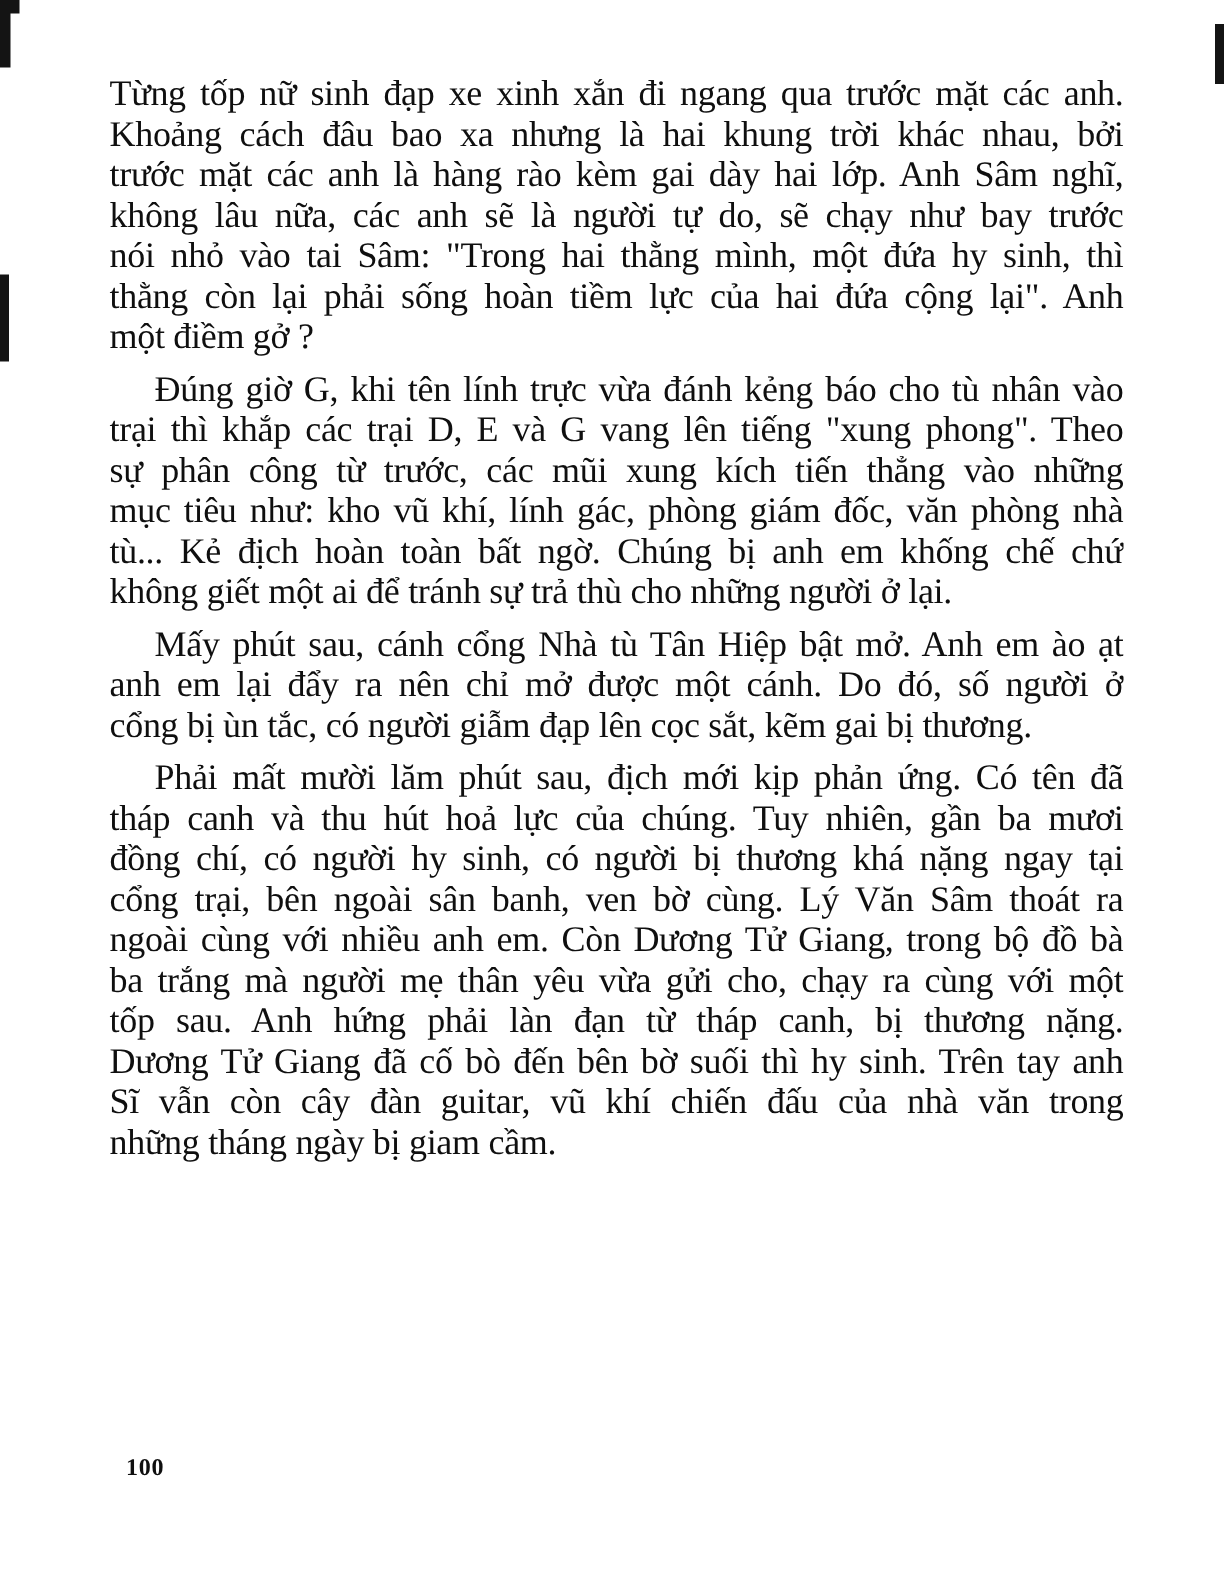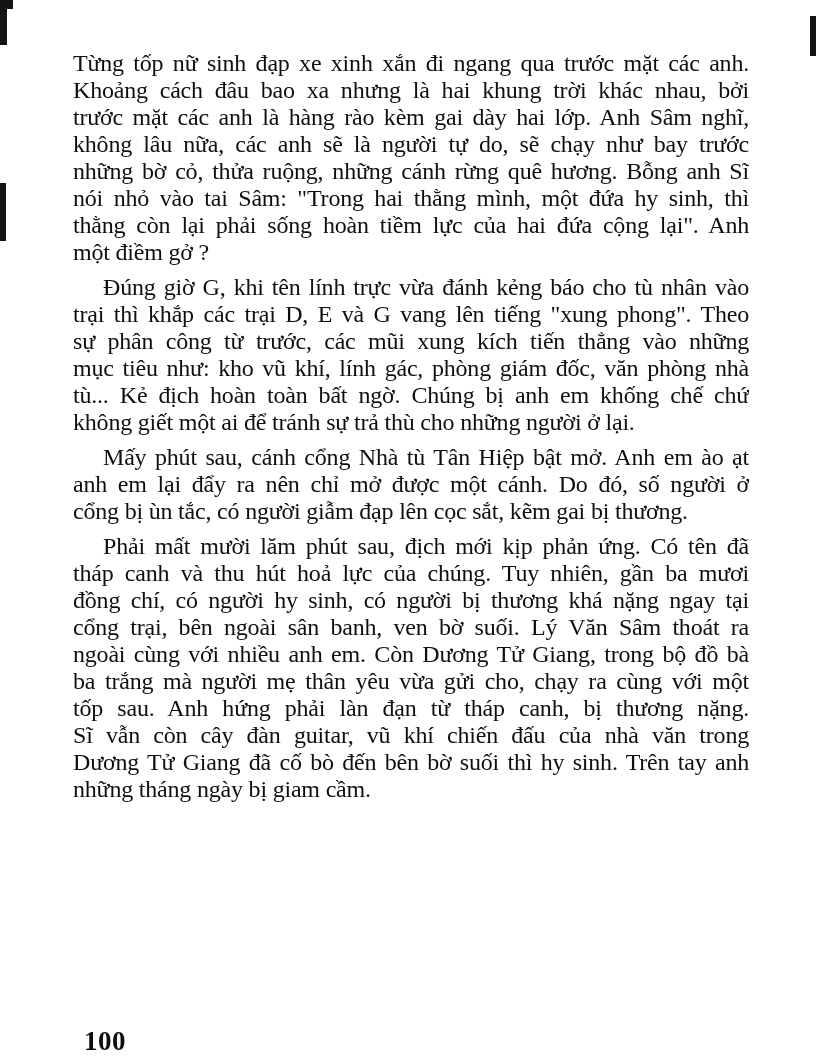--- a/index.html
+++ b/index.html
@@ -24,24 +24,24 @@
   .line {
     text-align: justify;
     text-align-last: justify;
     height: 27px;
     overflow: hidden;
     white-space: normal;
   }
   .line.final { text-align-last: left; }
   .page-number {
     position: absolute;
-    left: 84px; top: 1026px;
+    left: 84px; top: 970px;
     color: #0f0f0f;
     font-family: "Liberation Serif", "DejaVu Serif", serif;
-    font-size: 27px;
+    font-size: 16px;
     font-weight: 700;
     letter-spacing: 0.5px;
   }
   .artifact { position: absolute; background: #141414; }
   .artifact.a1 { left: 0; top: 0; width: 13px; height: 9px; }
   .artifact.a2 { left: 0; top: 0; width: 7px; height: 45px; }
   .artifact.a3 { left: 0; top: 183px; width: 6px; height: 58px; }
   .artifact.a4 { left: 810px; top: 16px; width: 6px; height: 40px; }
 </style>
 </head>
@@ -52,21 +52,20 @@
 <div class="artifact a3"></div>
 <div class="artifact a4"></div>
 
 <div class="text-block">
 
   <div class="para">
     <div class="line">Từng tốp nữ sinh đạp xe xinh xắn đi ngang qua trước mặt các anh.</div>
     <div class="line">Khoảng cách đâu bao xa nhưng là hai khung trời khác nhau, bởi</div>
     <div class="line">trước mặt các anh là hàng rào kèm gai dày hai lớp. Anh Sâm nghĩ,</div>
     <div class="line">không lâu nữa, các anh sẽ là người tự do, sẽ chạy như bay trước</div>
-    <div class="line">những bờ cỏ, thửa ruộng, những cánh rừng quê hương. Bỗng anh Sĩ</div>
     <div class="line">nói nhỏ vào tai Sâm: "Trong hai thằng mình, một đứa hy sinh, thì</div>
     <div class="line">thằng còn lại phải sống hoàn tiềm lực của hai đứa cộng lại". Anh</div>
     <div class="line final">một điềm gở ?</div>
   </div>
 
   <div class="para indented">
     <div class="line">Đúng giờ G, khi tên lính trực vừa đánh kẻng báo cho tù nhân vào</div>
     <div class="line">trại thì khắp các trại D, E và G vang lên tiếng "xung phong". Theo</div>
     <div class="line">sự phân công từ trước, các mũi xung kích tiến thẳng vào những</div>
     <div class="line">mục tiêu như: kho vũ khí, lính gác, phòng giám đốc, văn phòng nhà</div>
@@ -77,24 +76,24 @@
   <div class="para indented">
     <div class="line">Mấy phút sau, cánh cổng Nhà tù Tân Hiệp bật mở. Anh em ào ạt</div>
     <div class="line">anh em lại đẩy ra nên chỉ mở được một cánh. Do đó, số người ở</div>
     <div class="line final">cổng bị ùn tắc, có người giẫm đạp lên cọc sắt, kẽm gai bị thương.</div>
   </div>
 
   <div class="para indented">
     <div class="line">Phải mất mười lăm phút sau, địch mới kịp phản ứng. Có tên đã</div>
     <div class="line">tháp canh và thu hút hoả lực của chúng. Tuy nhiên, gần ba mươi</div>
     <div class="line">đồng chí, có người hy sinh, có người bị thương khá nặng ngay tại</div>
-    <div class="line">cổng trại, bên ngoài sân banh, ven bờ suối. Lý Văn Sâm thoát ra</div>
+    <div class="line">cổng trại, bên ngoài sân banh, ven bờ cùng. Lý Văn Sâm thoát ra</div>
     <div class="line">ngoài cùng với nhiều anh em. Còn Dương Tử Giang, trong bộ đồ bà</div>
     <div class="line">ba trắng mà người mẹ thân yêu vừa gửi cho, chạy ra cùng với một</div>
     <div class="line">tốp sau. Anh hứng phải làn đạn từ tháp canh, bị thương nặng.</div>
+    <div class="line">Dương Tử Giang đã cố bò đến bên bờ suối thì hy sinh. Trên tay anh</div>
     <div class="line">Sĩ vẫn còn cây đàn guitar, vũ khí chiến đấu của nhà văn trong</div>
-    <div class="line">Dương Tử Giang đã cố bò đến bên bờ suối thì hy sinh. Trên tay anh</div>
     <div class="line final">những tháng ngày bị giam cầm.</div>
   </div>
 
 </div>
 
 <div class="page-number">100</div>
 
 </body></html>

